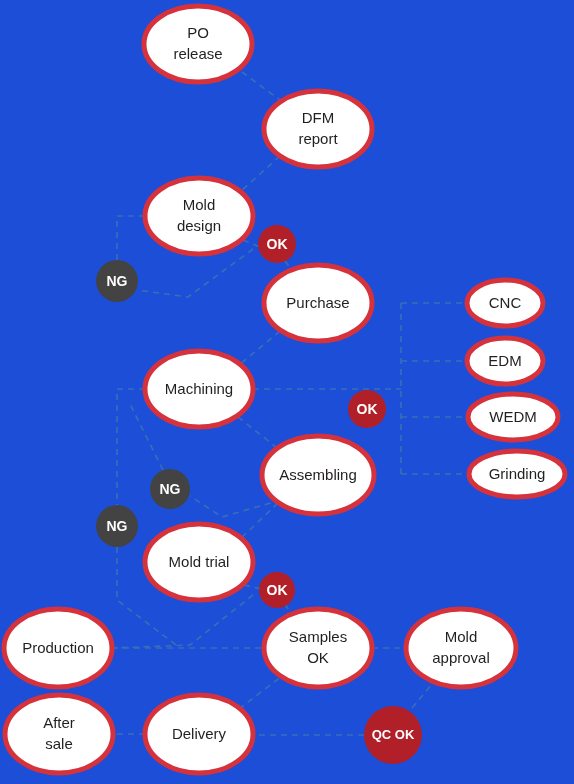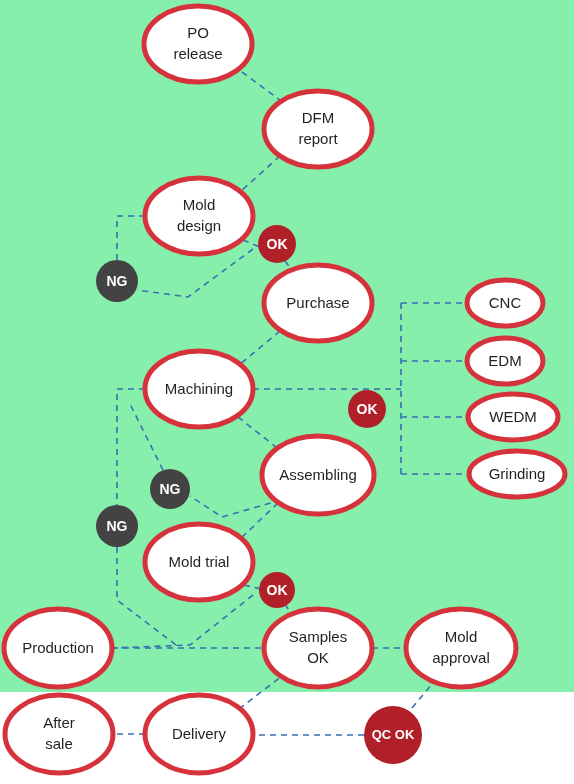--- a/index.html
+++ b/index.html
@@ -10,22 +10,22 @@
   }
   body {
     width: 574px;
     height: 784px;
     font-family: "Liberation Sans", sans-serif;
     overflow: hidden;
   }
   #flow-root {
     position: relative;
     width: 574px;
-    height: 692px;
-    background: #86efac;
+    height: 784px;
+    background: #1d4ed8;
   }
   svg#flow-svg {
     display: block;
     width: 574px;
     height: 784px;
   }
   .edge {
     fill: none;
     stroke: #3a6fb5;
     stroke-width: 1.6;

